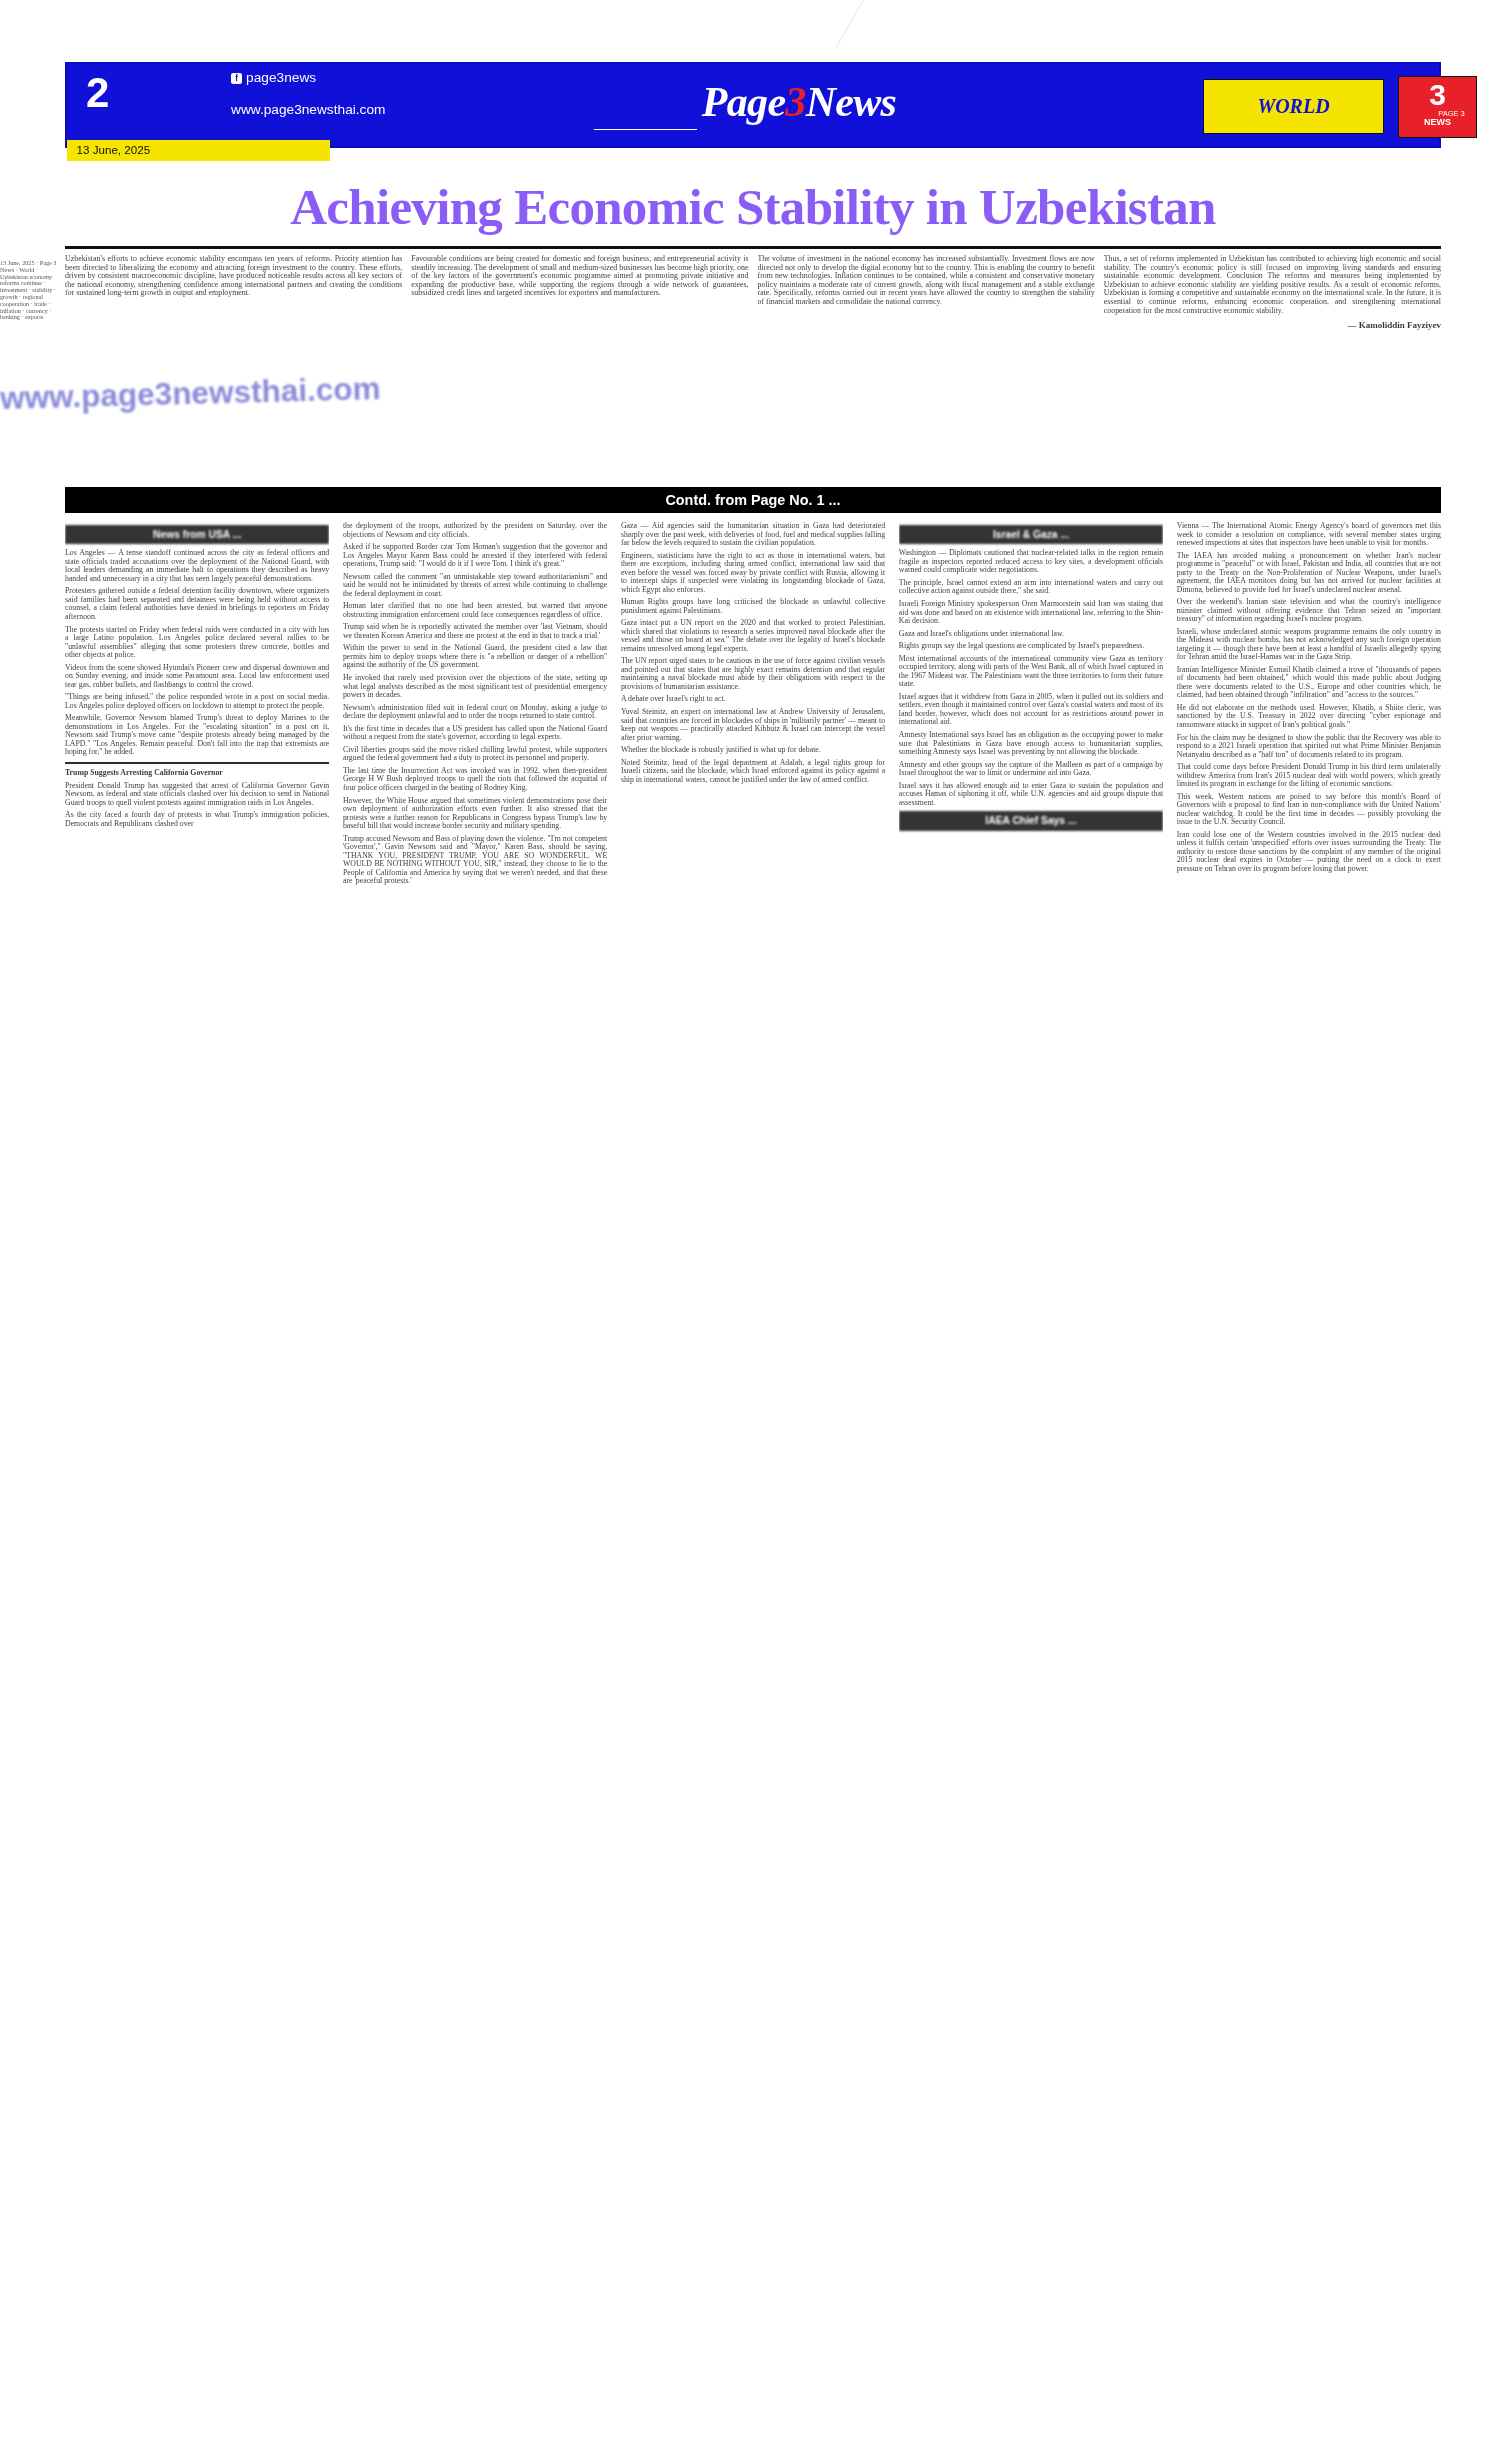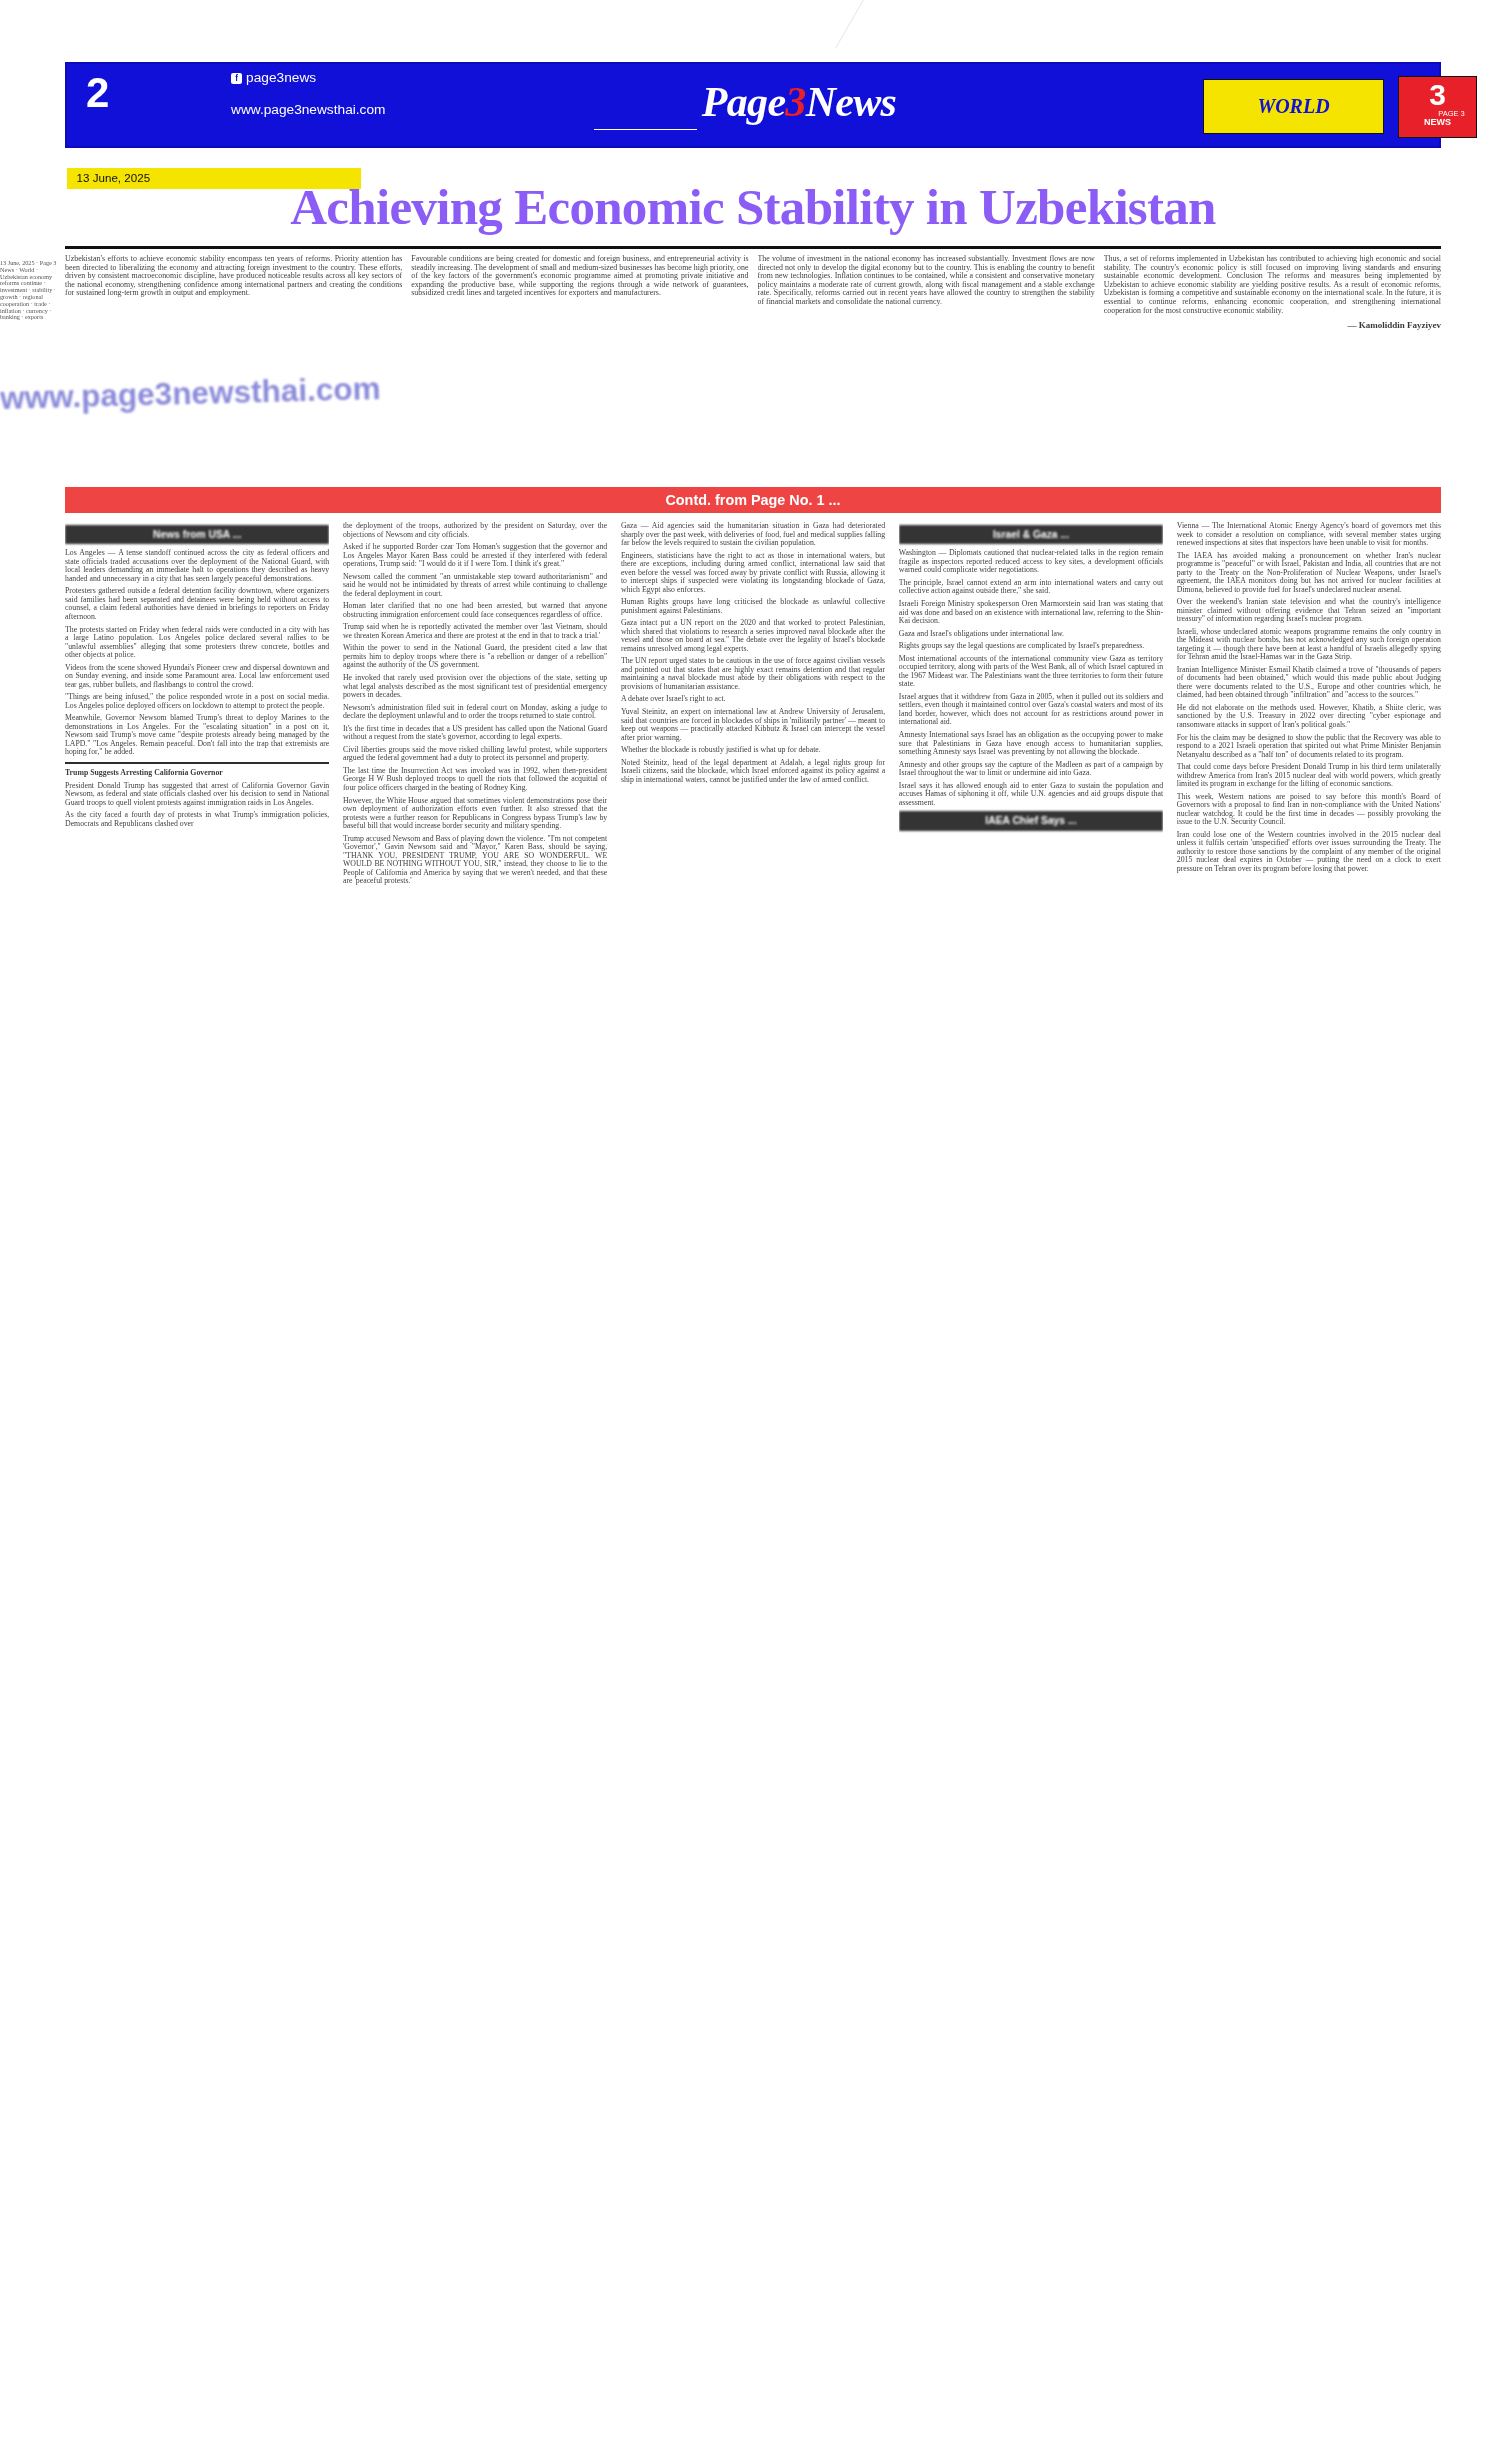--- a/index.html
+++ b/index.html
@@ -123,30 +123,29 @@
     font-size:30px;
     line-height:30px;
     padding-top:2.7px;
   }
   .logo-box .l1{font-family:"Liberation Sans",sans-serif;font-size:7.5px;line-height:8.2px;margin-left:28px;}
   .logo-box .l2{font-family:"Liberation Sans",sans-serif;font-size:9px;font-weight:bold;line-height:9.6px;}
   .date-strip{
     position:absolute;
     left:67px;
     top:140px;
-    width:294px;
+    width:263px;
     height:20.5px;
     background:#f5e400;
     color:#111;
     font-family:"Liberation Sans", sans-serif;
     font-size:11.6px;
     line-height:20.5px;
     padding-left:9.6px;
     box-sizing:border-box;
-    margin-top:28px;
   }
   
   .headline{
     position:absolute;
     left:65px;
     top:178px;
     width:1376px;
     text-align:center;
     font-family:"Liberation Serif", serif;
     font-weight:bold;
@@ -186,21 +185,21 @@
     font-size:9px;
     margin-top:5.5px;
   }
   
   .contd-bar{
     position:absolute;
     left:65px;
     top:487px;
     width:1376px;
     height:26px;
-    background:#ef4444;
+    background:#000000;
     color:#ffffff;
     font-family:"Liberation Sans", sans-serif;
     font-weight:bold;
     font-size:14.4px;
     text-align:center;
     line-height:26px;
   }
   
   .body-grid{
     position:absolute;

